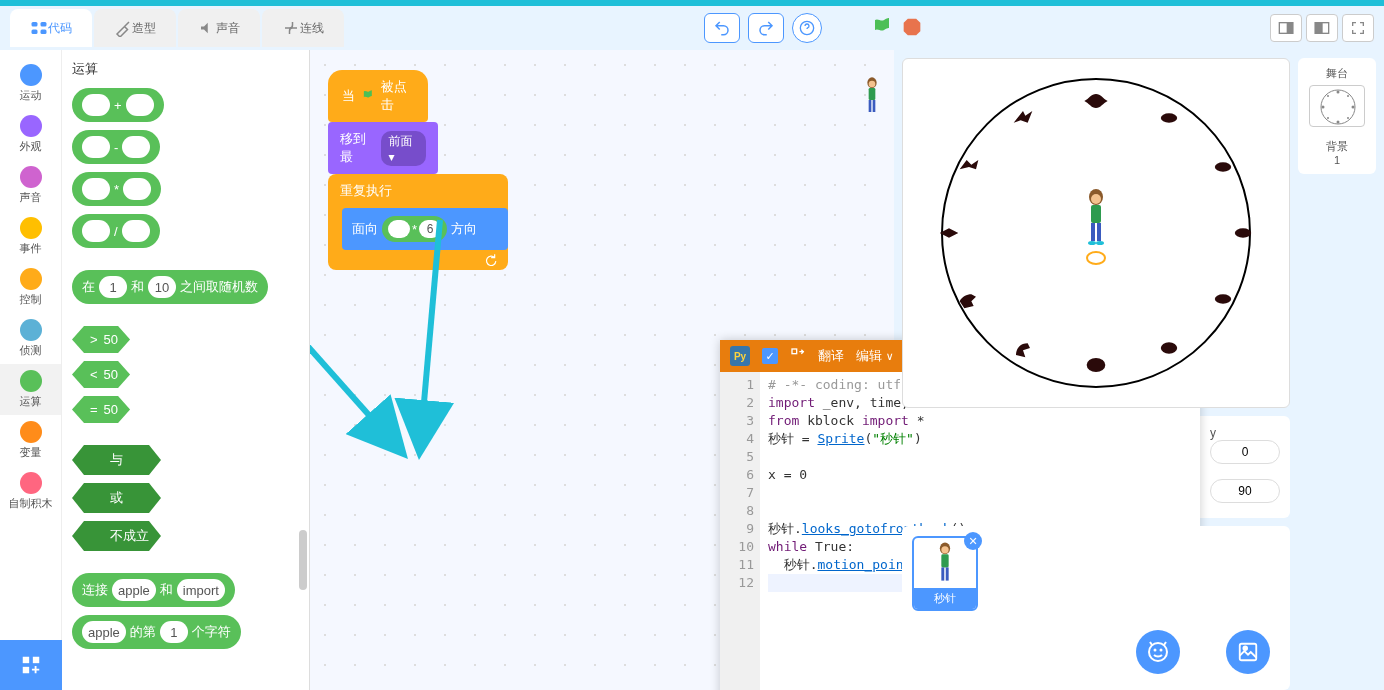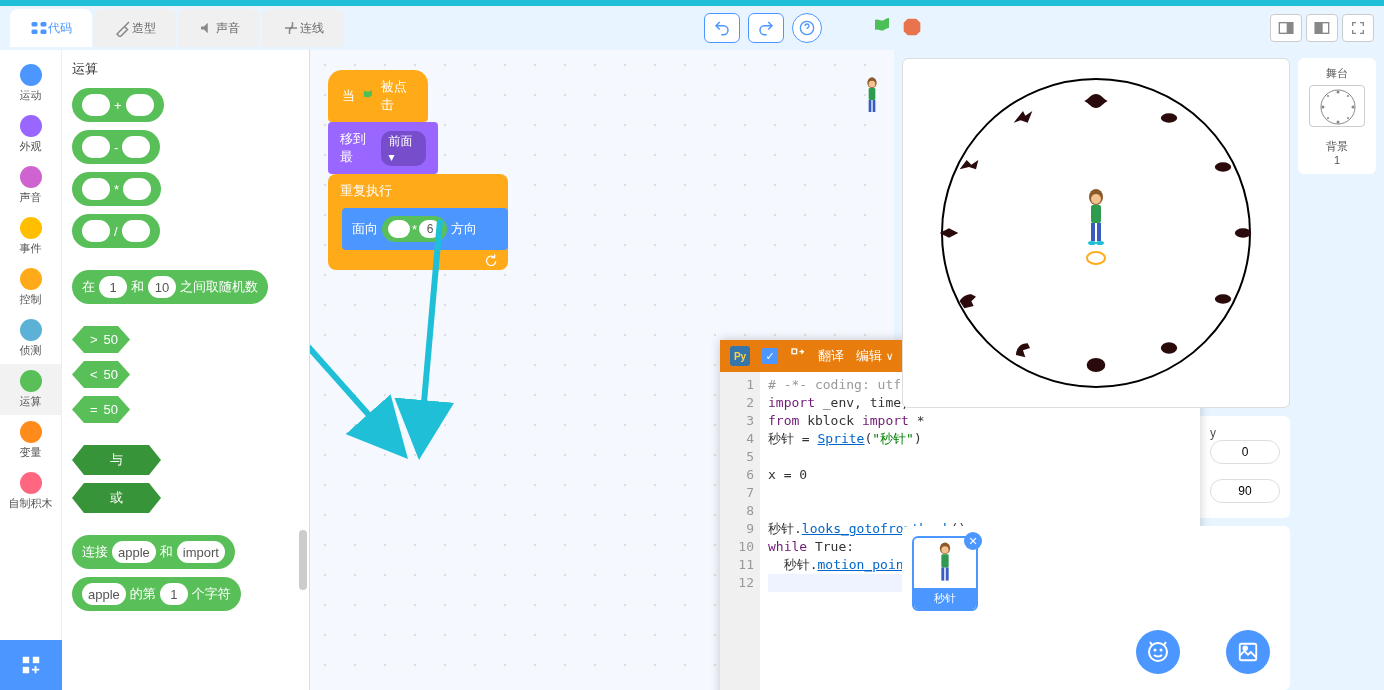--- a/index.html
+++ b/index.html
@@ -236,20 +236,24 @@
       <div><span class="hexblock dark">
             <span style="width:20px"></span>
             <span>与</span>
             <span style="width:20px"></span>
           </span></div>
       <div><span class="hexblock dark">
             <span style="width:20px"></span>
             <span>或</span>
             <span style="width:20px"></span>
           </span></div>
+      <div><span class="hexblock dark">
+            <span style="width:20px"></span>
+            <span>不成立</span>
+          </span></div>
       <div style="height:14px"></div>
       <div><span class="opblock">
             <span>连接</span>
             <span class="slot">apple</span>
             <span>和</span>
             <span class="slot">import</span>
           </span></div>
       <div><span class="opblock">
             <span class="slot">apple</span>
             <span>的第</span>

